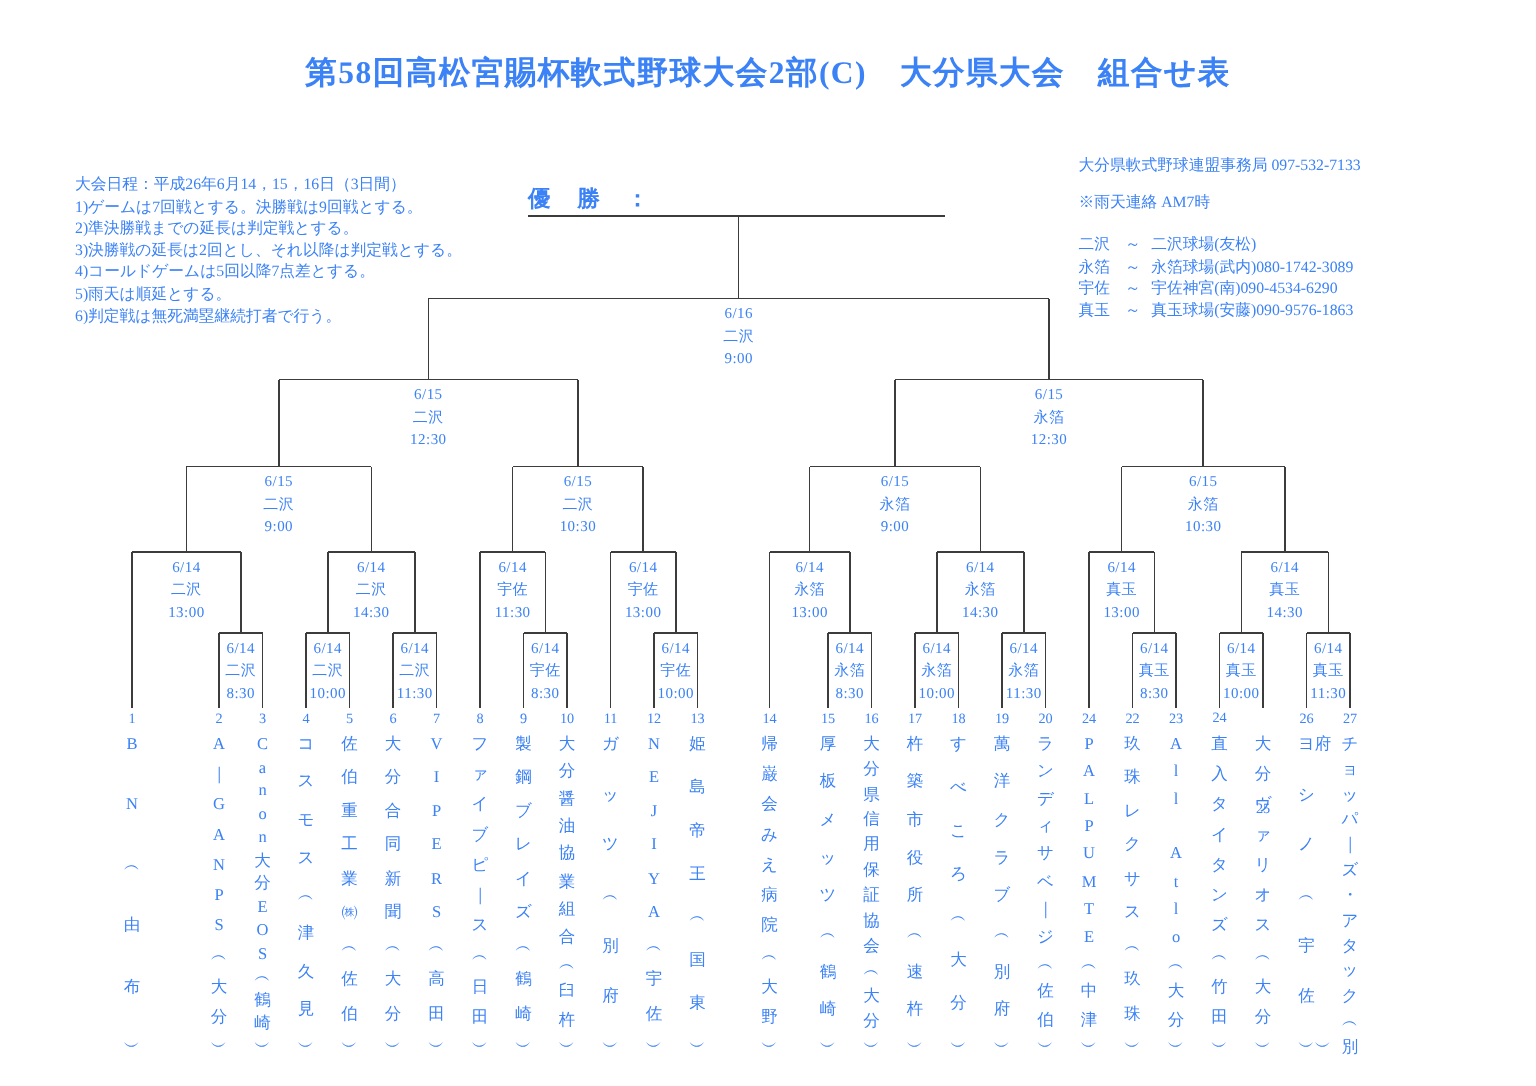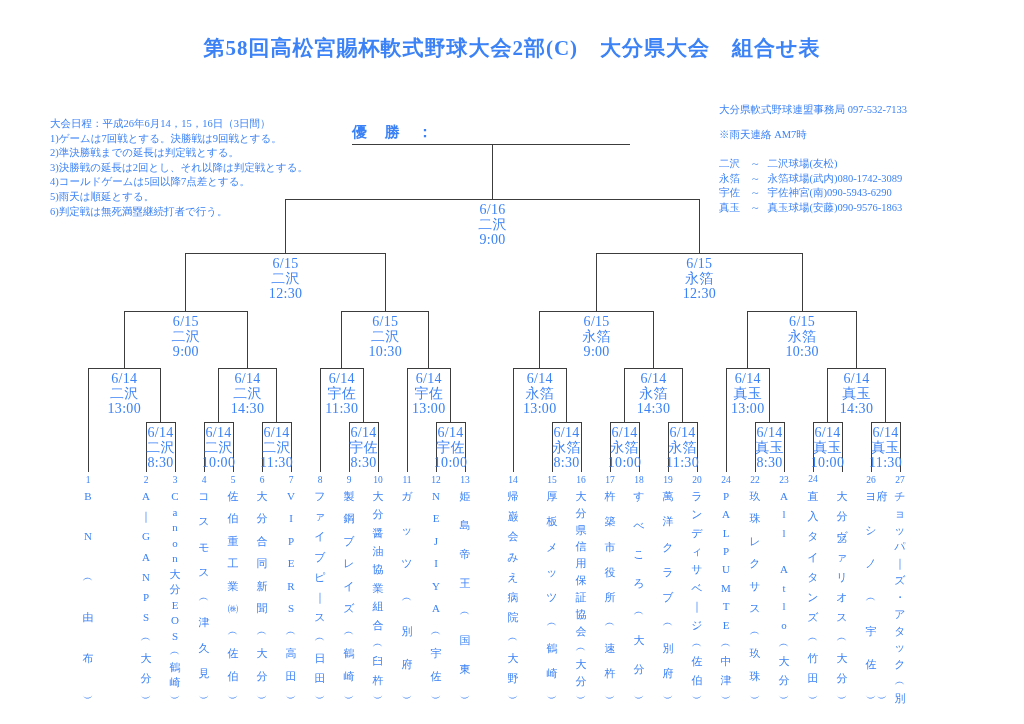--- a/index.html
+++ b/index.html
@@ -10,21 +10,21 @@
   .notes{position:absolute;left:50px;top:117px;font-size:10.5px;line-height:14.6px;white-space:nowrap;}
   .contact{position:absolute;left:719px;top:103px;font-size:10.5px;white-space:nowrap;}
   .contact .office{margin-bottom:11px;}
   .contact .rain{margin-bottom:15px;}
   .venue-row{display:flex;gap:7px;line-height:14.5px;}
   .venue-row .abbr{min-width:24px;}
   .champion{position:absolute;left:352px;top:123px;width:278px;text-align:left;
             font-size:15px;font-weight:700;letter-spacing:7px;}
   svg.lines{position:absolute;left:0;top:0;}
   .match-label{position:absolute;width:60px;margin-left:-30px;text-align:center;
-               font-size:14px;line-height:15px;letter-spacing:0.3px;}
+               font-size:10px;line-height:15px;letter-spacing:0.3px;}
   .match-label div{white-space:nowrap;}
   .team-no{position:absolute;width:20px;margin-left:-10px;text-align:center;font-size:9.5px;}
   .team-col{position:absolute;width:18px;margin-left:-9px;height:214px;
             display:flex;flex-direction:column;justify-content:space-between;align-items:center;
             font-size:11px;line-height:12px;text-align:center;}
   .team-col span{display:block;}
 </style>
 </head>
 <body>
 
@@ -51,21 +51,21 @@
         <span>二沢球場(友松)</span>
       </div>
       <div class="venue-row">
         <span class="abbr">永箔</span>
         <span>～</span>
         <span>永箔球場(武内)080-1742-3089</span>
       </div>
       <div class="venue-row">
         <span class="abbr">宇佐</span>
         <span>～</span>
-        <span>宇佐神宮(南)090-5943-6290</span>
+        <span>宇佐神宮(南)090-4534-6290</span>
       </div>
       <div class="venue-row">
         <span class="abbr">真玉</span>
         <span>～</span>
         <span>真玉球場(安藤)090-9576-1863</span>
       </div>
     </div>
   </div>
 
   <div class="champion">優 勝 ：</div>

